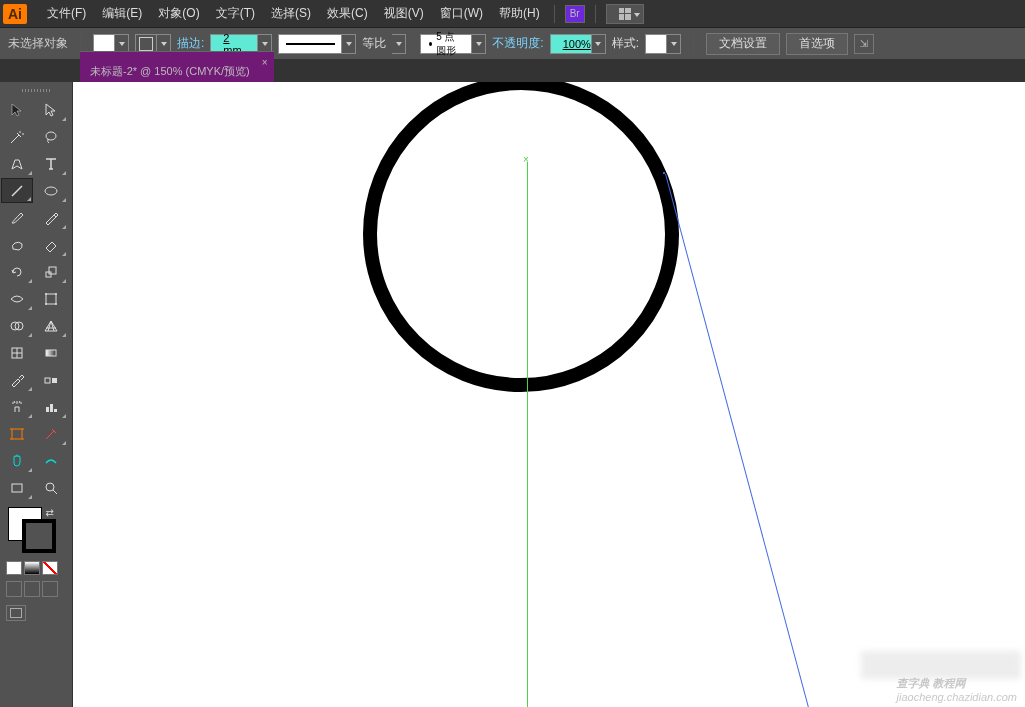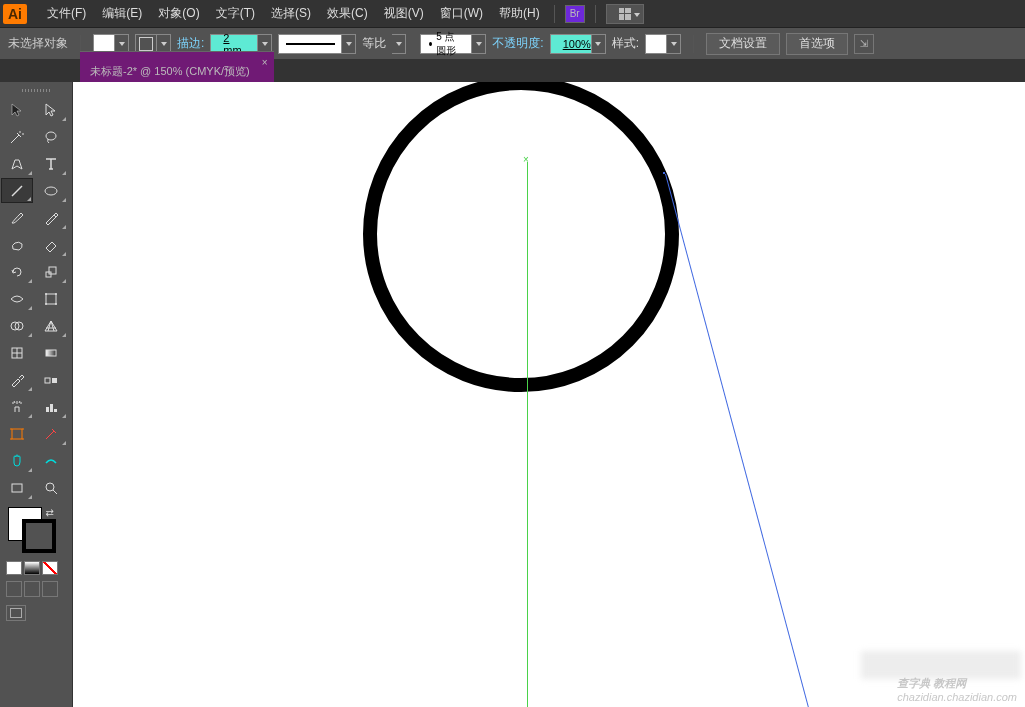--- a/index.html
+++ b/index.html
@@ -410,16 +410,16 @@
     <div class="green-line"></div>
     <div class="blue-line-wrap">
       <div class="blue-line"></div>
       <div class="blue-anchor anchor-top"></div>
 
     </div>
 
     <div class="wm-blur"></div>
     <div class="watermark">
       <div style="font-size:11px;font-weight:bold">查字典 教程网</div>
-      <div>chazidian.chazidian.com</div>
+      <div>jiaocheng.chazidian.com</div>
     </div>
   </div>
 </div>
 
 </body></html>

